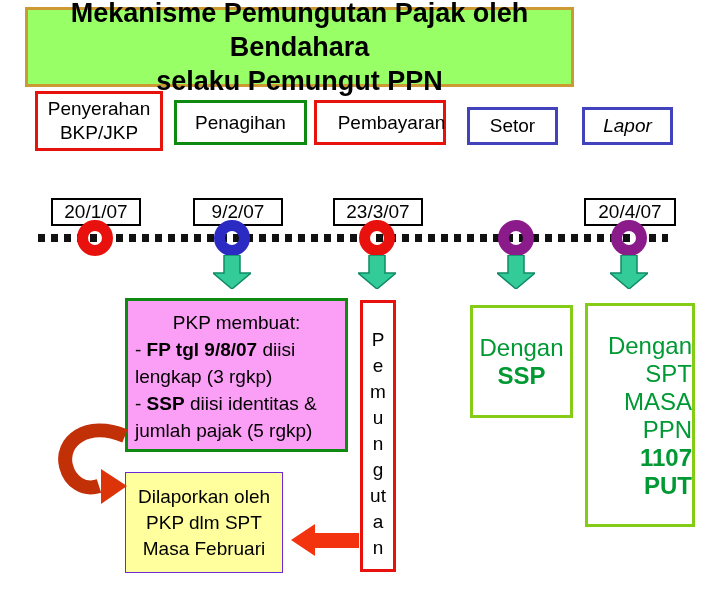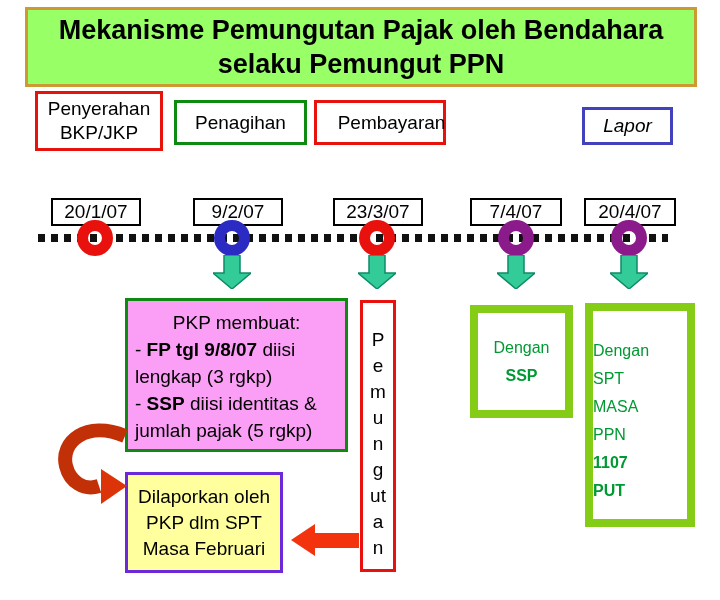--- a/index.html
+++ b/index.html
@@ -1,20 +1,20 @@
 <!DOCTYPE html>
 <html><head>
 <meta charset="utf-8">
 <style>
   html,body{margin:0;padding:0;}
   body{font-family:"Liberation Sans","DejaVu Sans",sans-serif;background:#fff;}
   .slide{position:relative;width:720px;height:600px;background:#fff;overflow:hidden;}
 
   
-  .title-box{position:absolute;left:25px;top:7px;width:672px;height:80px;
+  .title-box{position:absolute;left:25px;top:7px;width:549px;height:80px;
     box-sizing:border-box;background:#99FF66;border:3px solid #CC9933;
     display:flex;align-items:center;justify-content:center;text-align:center;
     font-size:27px;font-weight:bold;color:#000;line-height:34px;white-space:pre-line;}
 
   
   .stage{position:absolute;box-sizing:border-box;background:#fff;border:3px solid #000;
     display:flex;align-items:center;justify-content:center;text-align:center;
     font-size:19px;color:#000;white-space:pre-line;line-height:24px;}
   .s1{left:35px;top:91px;width:128px;height:60px;}
   .s2{left:174px;top:100px;width:133px;height:45px;}
@@ -53,55 +53,55 @@
   .pkp-heading{text-align:center;}
   .pkp-box b{font-weight:bold;}
 
   
   .pemungutan-box{position:absolute;left:360px;top:300px;width:36px;height:272px;
     box-sizing:border-box;background:#fff;border:3px solid #E8110D;
     text-align:center;font-size:19px;line-height:26px;padding-top:24px;
     white-space:pre-line;color:#000;}
 
   
-  .green-box{position:absolute;box-sizing:border-box;background:#fff;border:8px solid #84cc16;
-    color:#009933;font-size:16px;line-height:28px;text-align:left;}
+  .green-box{position:absolute;box-sizing:border-box;background:#fff;border:3px solid #84cc16;
+    color:#009933;font-size:24px;line-height:28px;text-align:right;}
   .ssp-box{left:470px;top:305px;width:103px;height:113px;
     display:flex;flex-direction:column;align-items:center;justify-content:center;}
   .spt-box{left:585px;top:303px;width:110px;height:224px;padding-top:26px;}
   .green-box b{font-weight:bold;}
 
   
   .report-box{position:absolute;left:125px;top:472px;width:158px;height:101px;
-    box-sizing:border-box;background:#FFFF9E;border:3px solid #6d28d9;
+    box-sizing:border-box;background:#FFFF9E;border:1px solid #6d28d9;
     display:flex;align-items:center;justify-content:center;text-align:center;
     font-size:19px;line-height:26px;color:#000;white-space:pre-line;}
 
   
   .curved-arrow{position:absolute;left:58px;top:418px;width:80px;height:88px;}
   .left-arrow{position:absolute;left:290px;top:521px;width:70px;height:40px;}
 </style>
 </head>
 <body>
 
 <div class="slide">
 
   <div class="title-box">Mekanisme Pemungutan Pajak oleh Bendahara
 selaku Pemungut PPN</div>
 
   <div class="stage s1" style="border-color: rgb(232, 18, 13);">Penyerahan
 BKP/JKP</div>
   <div class="stage s2" style="border-color: rgb(15, 138, 16);">Penagihan</div>
   <div class="stage s3" style="border-color: rgb(232, 18, 13);">Pembayaran</div>
+  <div class="stage s4" style="border-color: rgb(66, 66, 189);">Setor</div>
   <div class="stage s5" style="border-color: rgb(66, 66, 189);">Lapor</div>
 
   <div class="date-box d1">20/1/07</div>
   <div class="date-box d2">9/2/07</div>
   <div class="date-box d3">23/3/07</div>
-  <div class="date-box d4">7/4/07</div>
   <div class="date-box d5">20/4/07</div>
 
   <div class="timeline-line"></div>
   <div class="marker m1" style="border-color: rgb(232, 17, 13);"></div>
   <div class="marker m2" style="border-color: rgb(43, 43, 196);"></div>
   <div class="marker m3" style="border-color: rgb(232, 17, 13);"></div>
   <div class="marker m4" style="border-color: rgb(139, 26, 139);"></div>
   <div class="marker m5" style="border-color: rgb(139, 26, 139);"></div>
 
   <svg class="down-arrow da1" viewBox="0 0 38 34">

